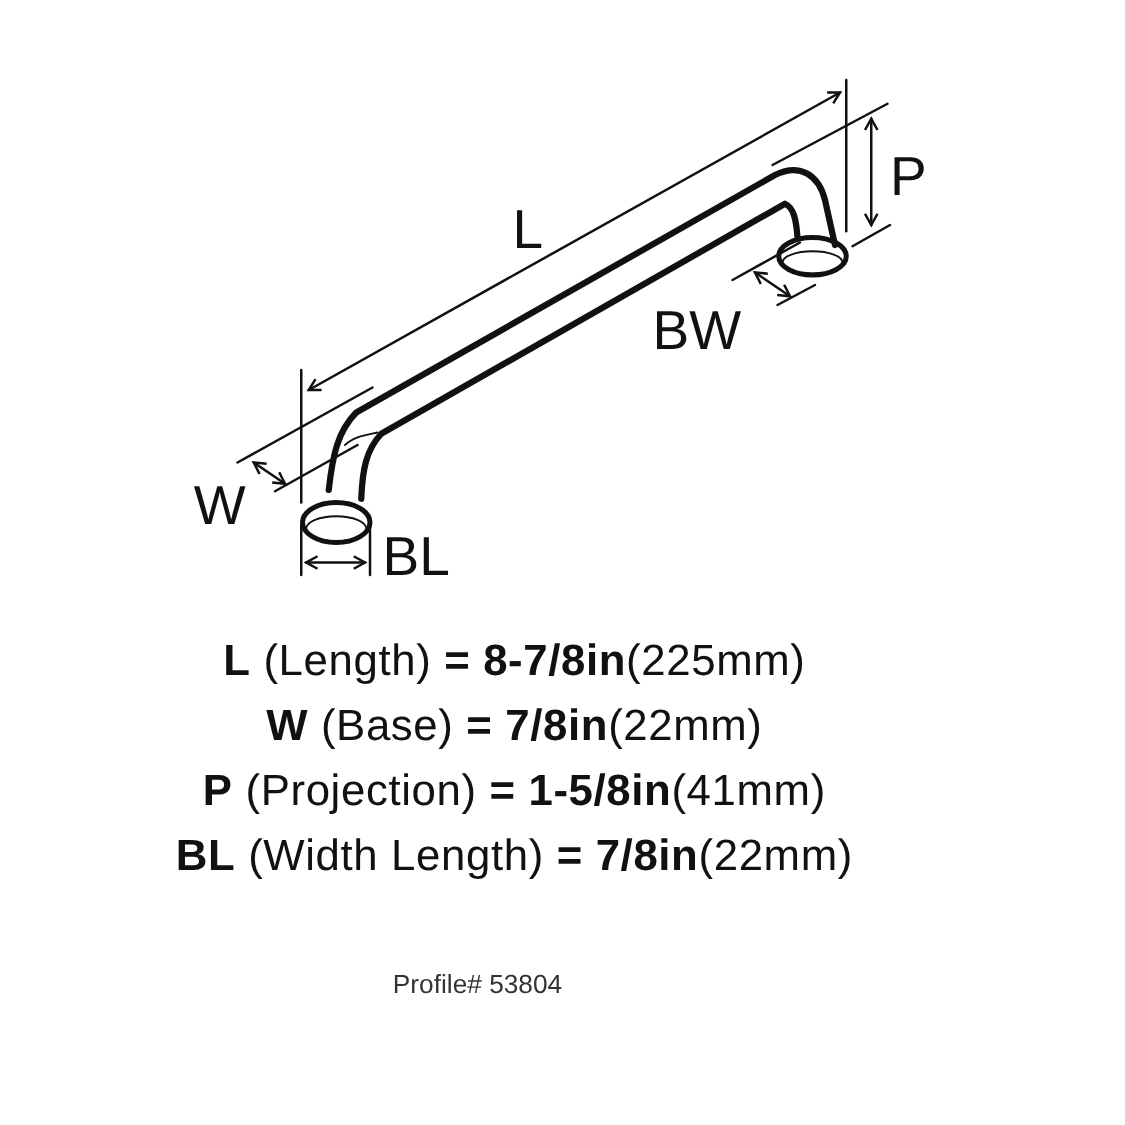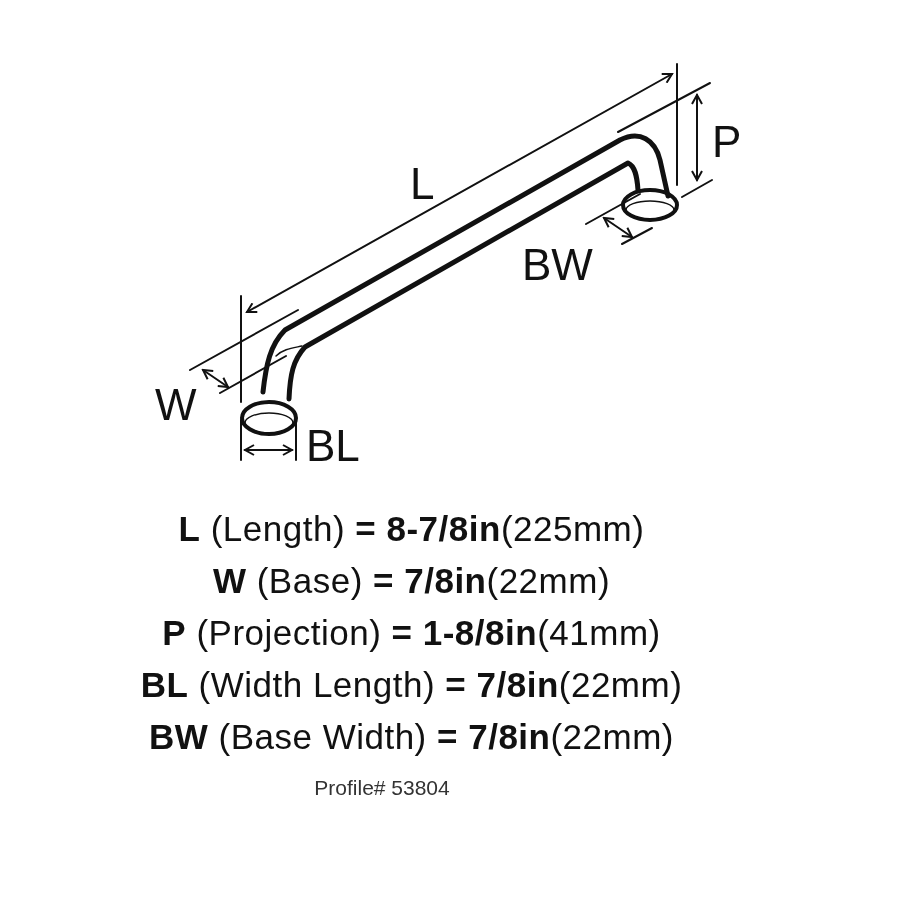--- a/index.html
+++ b/index.html
@@ -80,29 +80,23 @@
   <div class="spec-row">
     <span class="spec-key">W</span>
     <span class="spec-name">(Base)</span>
     <span class="spec-key">=</span>
     <span class="spec-imp">7/8in</span><span class="spec-metric">(22mm)</span>
   </div>
   <div class="spec-row">
     <span class="spec-key">P</span>
     <span class="spec-name">(Projection)</span>
     <span class="spec-key">=</span>
-    <span class="spec-imp">1-8/8in</span><span class="spec-metric">(41mm)</span>
+    <span class="spec-imp">1-5/8in</span><span class="spec-metric">(41mm)</span>
   </div>
   <div class="spec-row">
     <span class="spec-key">BL</span>
     <span class="spec-name">(Width Length)</span>
-    <span class="spec-key">=</span>
-    <span class="spec-imp">7/8in</span><span class="spec-metric">(22mm)</span>
-  </div>
-  <div class="spec-row">
-    <span class="spec-key">BW</span>
-    <span class="spec-name">(Base Width)</span>
     <span class="spec-key">=</span>
     <span class="spec-imp">7/8in</span><span class="spec-metric">(22mm)</span>
   </div>
 </div>
 
 <div id="profile">Profile# 53804</div>
 
 </body></html>

